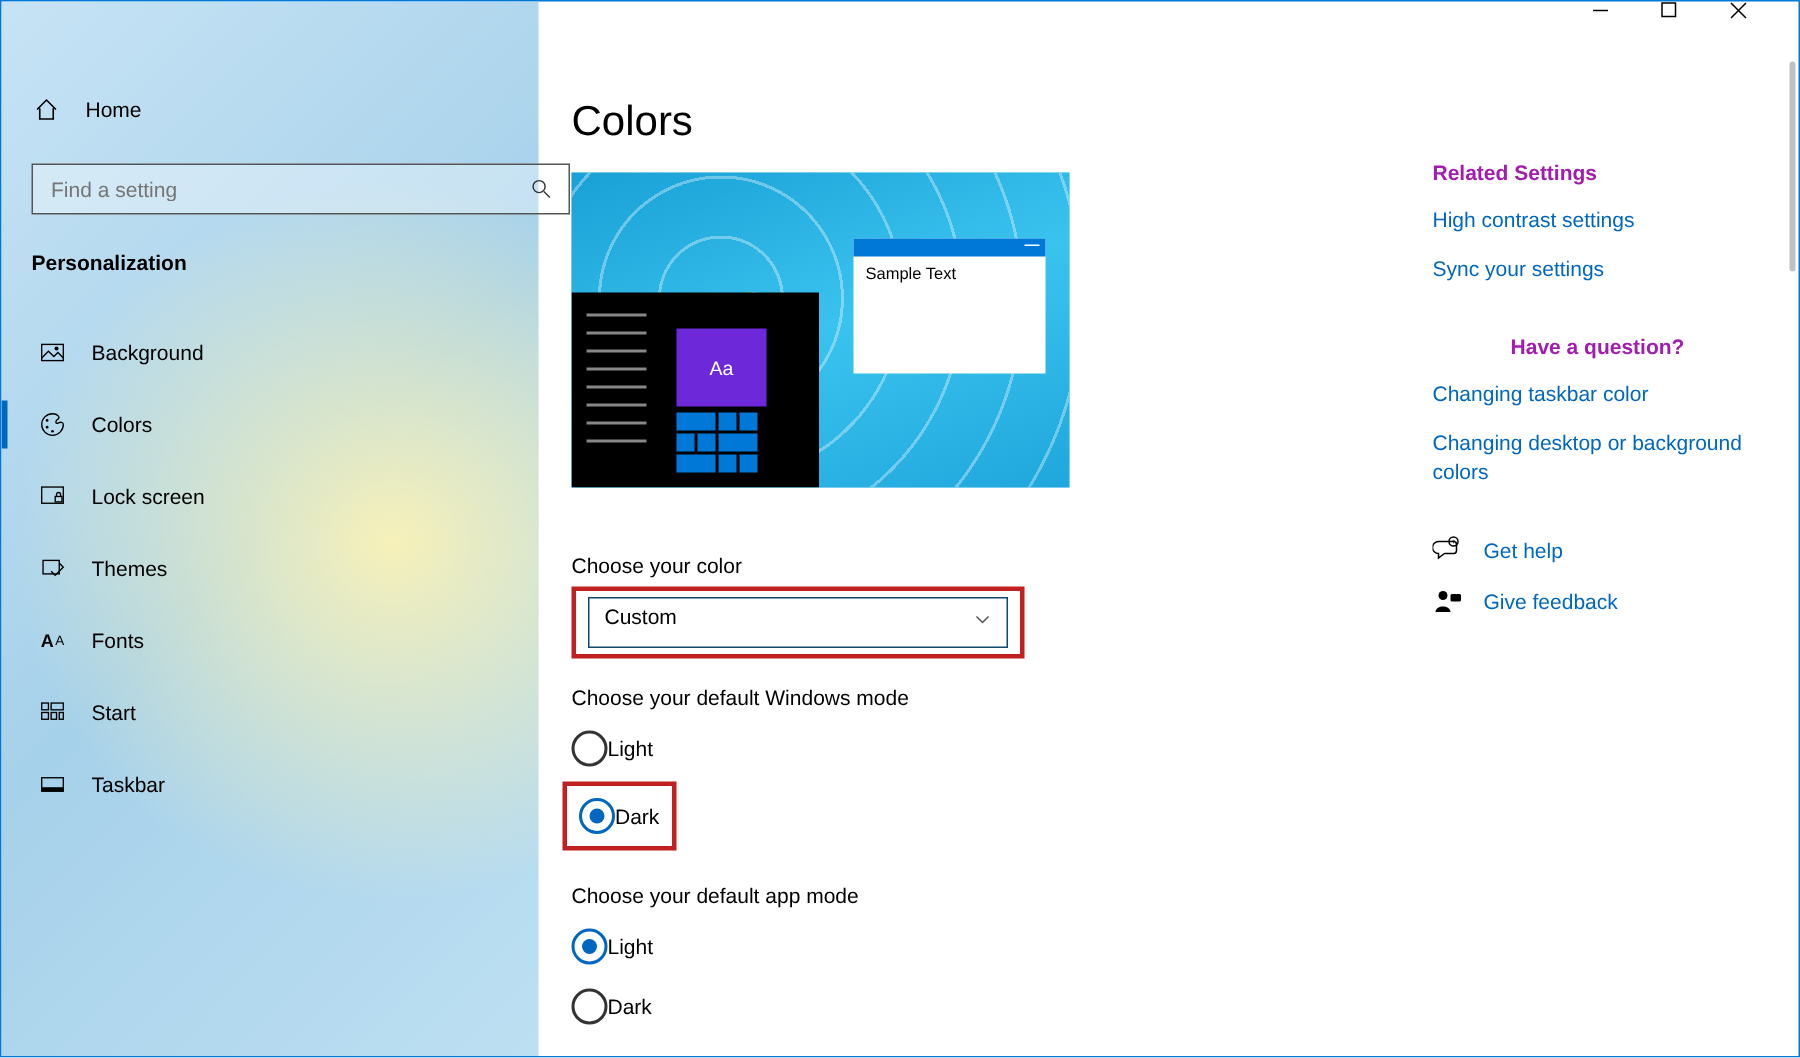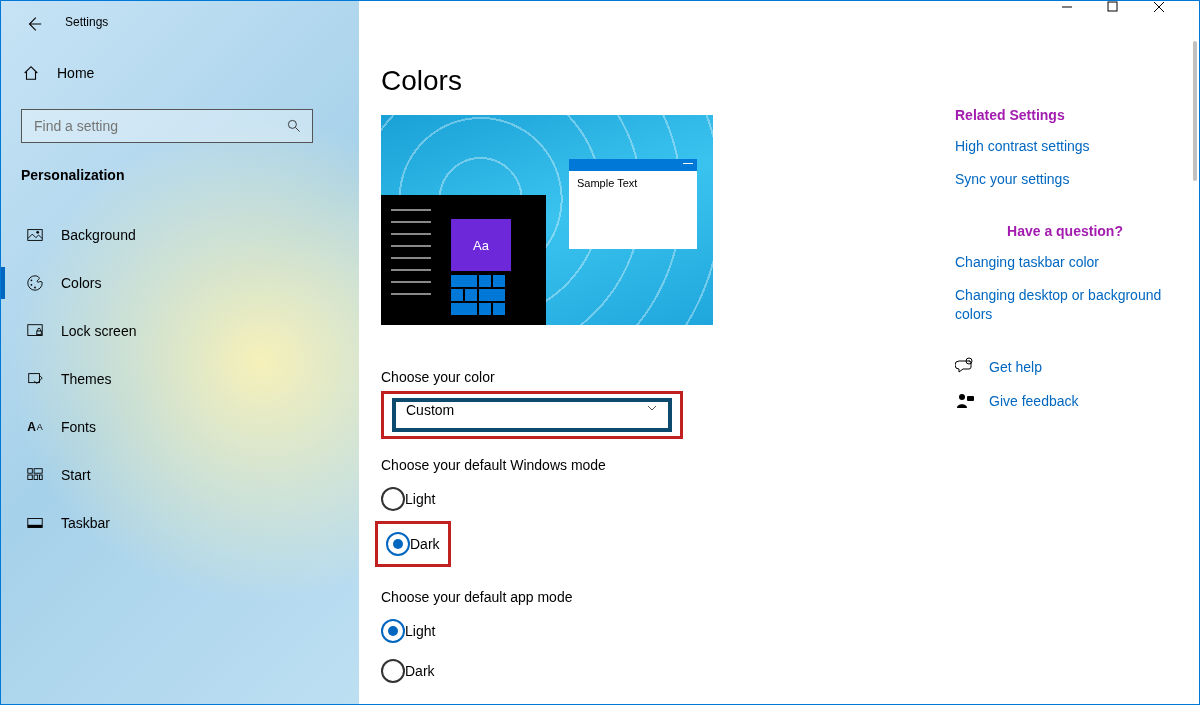--- a/index.html
+++ b/index.html
@@ -11,21 +11,21 @@
       linear-gradient(135deg, #c7e3f5 0%, #a6d1ea 50%, #bddff2 100%);
     box-sizing:border-box;
   }
   .titlebar { position:absolute; left:0; top:0; width:100%; height:40px; }
   .back-btn { position:absolute; left:24px; top:14px; width:18px; height:18px; cursor:pointer; }
   .app-title { position:absolute; left:64px; top:14px; font-size:12px; }
   .caption { position:absolute; right:0; top:0; display:flex; }
   .caption div { width:46px; height:32px; text-align:center; line-height:32px; cursor:pointer; }
   .home-row { position:absolute; left:20px; top:62px; display:flex; align-items:center; gap:16px; cursor:pointer; }
   .icon-box { width:20px; height:20px; display:flex; align-items:center; justify-content:center; }
-  .search-box { position:absolute; left:20px; top:108px; width:292px; height:34px; border:1px solid #555; background:rgba(255,255,255,0.35); display:flex; align-items:center; justify-content:space-between; padding:0 10px; box-sizing:border-box; }
+  .search-box { position:absolute; left:20px; top:108px; width:359px; height:34px; border:1px solid #555; background:rgba(255,255,255,0.35); display:flex; align-items:center; justify-content:space-between; padding:0 10px; box-sizing:border-box; }
   .search-input { border:none; outline:none; background:transparent; font-size:14px; flex:1; color:#222; }
   .section-header { position:absolute; left:20px; top:166px; font-size:14px; font-weight:600; }
   .nav { position:absolute; left:0; top:210px; width:100%; }
   .nav-item { height:48px; display:flex; align-items:center; padding-left:24px; gap:16px; cursor:pointer; font-size:14px; position:relative; }
   .nav-item.selected::before { content:""; position:absolute; left:0; top:8px; bottom:8px; width:4px; background:#0067c0; }
 
   .main { position:absolute; left:358px; top:40px; right:0; bottom:0; overflow:hidden; }
   .page-title { position:absolute; left:22px; top:24px; font-size:28px; font-weight:400; }
 
   .preview { position:absolute; left:22px; top:74px; width:332px; height:210px; background:linear-gradient(45deg,#2aa1d8,#40c2ec); overflow:hidden; }
@@ -43,21 +43,21 @@
   .start-tile { position:absolute; left:70px; top:24px; width:60px; height:52px; background:#6d28d9; color:#fff; font-size:13px; display:flex; align-items:center; justify-content:center; }
   .tilegrid { position:absolute; left:70px; top:80px; display:grid; grid-template-columns:repeat(4,12px); grid-template-rows:repeat(3,12px); gap:2px; }
   .tilegrid div { background:#0078d7; }
   .tilegrid .wide { grid-column:span 2; }
   .sample-window { position:absolute; right:16px; top:44px; width:128px; height:90px; background:#fff; }
   .sample-window .sw-titlebar { height:12px; background:#0078d7; position:relative; }
   .sample-window .sw-titlebar::before { content:""; position:absolute; right:4px; top:4px; width:10px; height:1px; background:#fff; }
   .sample-window .sw-body { padding:6px 8px; font-size:11px; }
 
   .label { font-size:14px; color:#000; }
-  .dropdown { width:280px; height:34px; border:4px solid #0c4a6e; display:flex; align-items:flex-start; justify-content:space-between; padding:0 10px; box-sizing:border-box; cursor:pointer; }
+  .dropdown { width:280px; height:34px; border:1px solid #0c4a6e; display:flex; align-items:flex-end; justify-content:space-between; padding:12px 10px; box-sizing:border-box; cursor:pointer; }
   .radio-row { display:flex; align-items:center; height:32px; cursor:pointer; }
   .radio { width:20px; height:20px; border:2px solid #333; border-radius:50%; display:flex; align-items:center; justify-content:center; }
   .radio.selected { border-color:#0067c0; }
   .radio.selected::after { content:""; width:10px; height:10px; border-radius:50%; background:#0067c0; }
   .highlight { border:3px solid #c02020; padding:4px 8px; box-sizing:border-box; }
 
   .aside { position:absolute; right:24px; top:66px; width:220px; }
   .aside h4 { font-size:14px; font-weight:700; margin:0 0 14px 0; color:#a21caf; }
   .aside a { display:block; color:#0067c0; text-decoration:none; font-size:14px; margin-bottom:14px; cursor:pointer; line-height:1.35; }
   .aside .support-row { display:flex; align-items:center; gap:14px; margin-bottom:14px; }
@@ -65,28 +65,20 @@
   .scrollbar { position:absolute; right:2px; top:40px; width:4px; height:140px; background:#c1c1c1; border-radius:2px; }
 
   svg { display:block; }
 </style>
 </head>
 <body>
 
 <div class="window">
 
   <div class="sidebar">
-    <div class="titlebar">
-      <div class="back-btn">
-        <svg viewBox="0 0 20 20" width="18" height="18">
-            <path d="M12 3 L5 10 L12 17 M5 10 H18" stroke="#000" stroke-width="1.2" fill="none"></path>
-          </svg>
-      </div>
-      <span class="app-title">Settings</span>
-    </div>
 
     <div class="home-row">
       <span class="icon-box">
         <svg viewBox="0 0 20 20" width="18" height="18">
             <path d="M3 10 L10 3 L17 10 M5 9 V17 H15 V9" stroke="#000" stroke-width="1.2" fill="none"></path>
           </svg>
       </span>
       <span>Home</span>
     </div>
 

